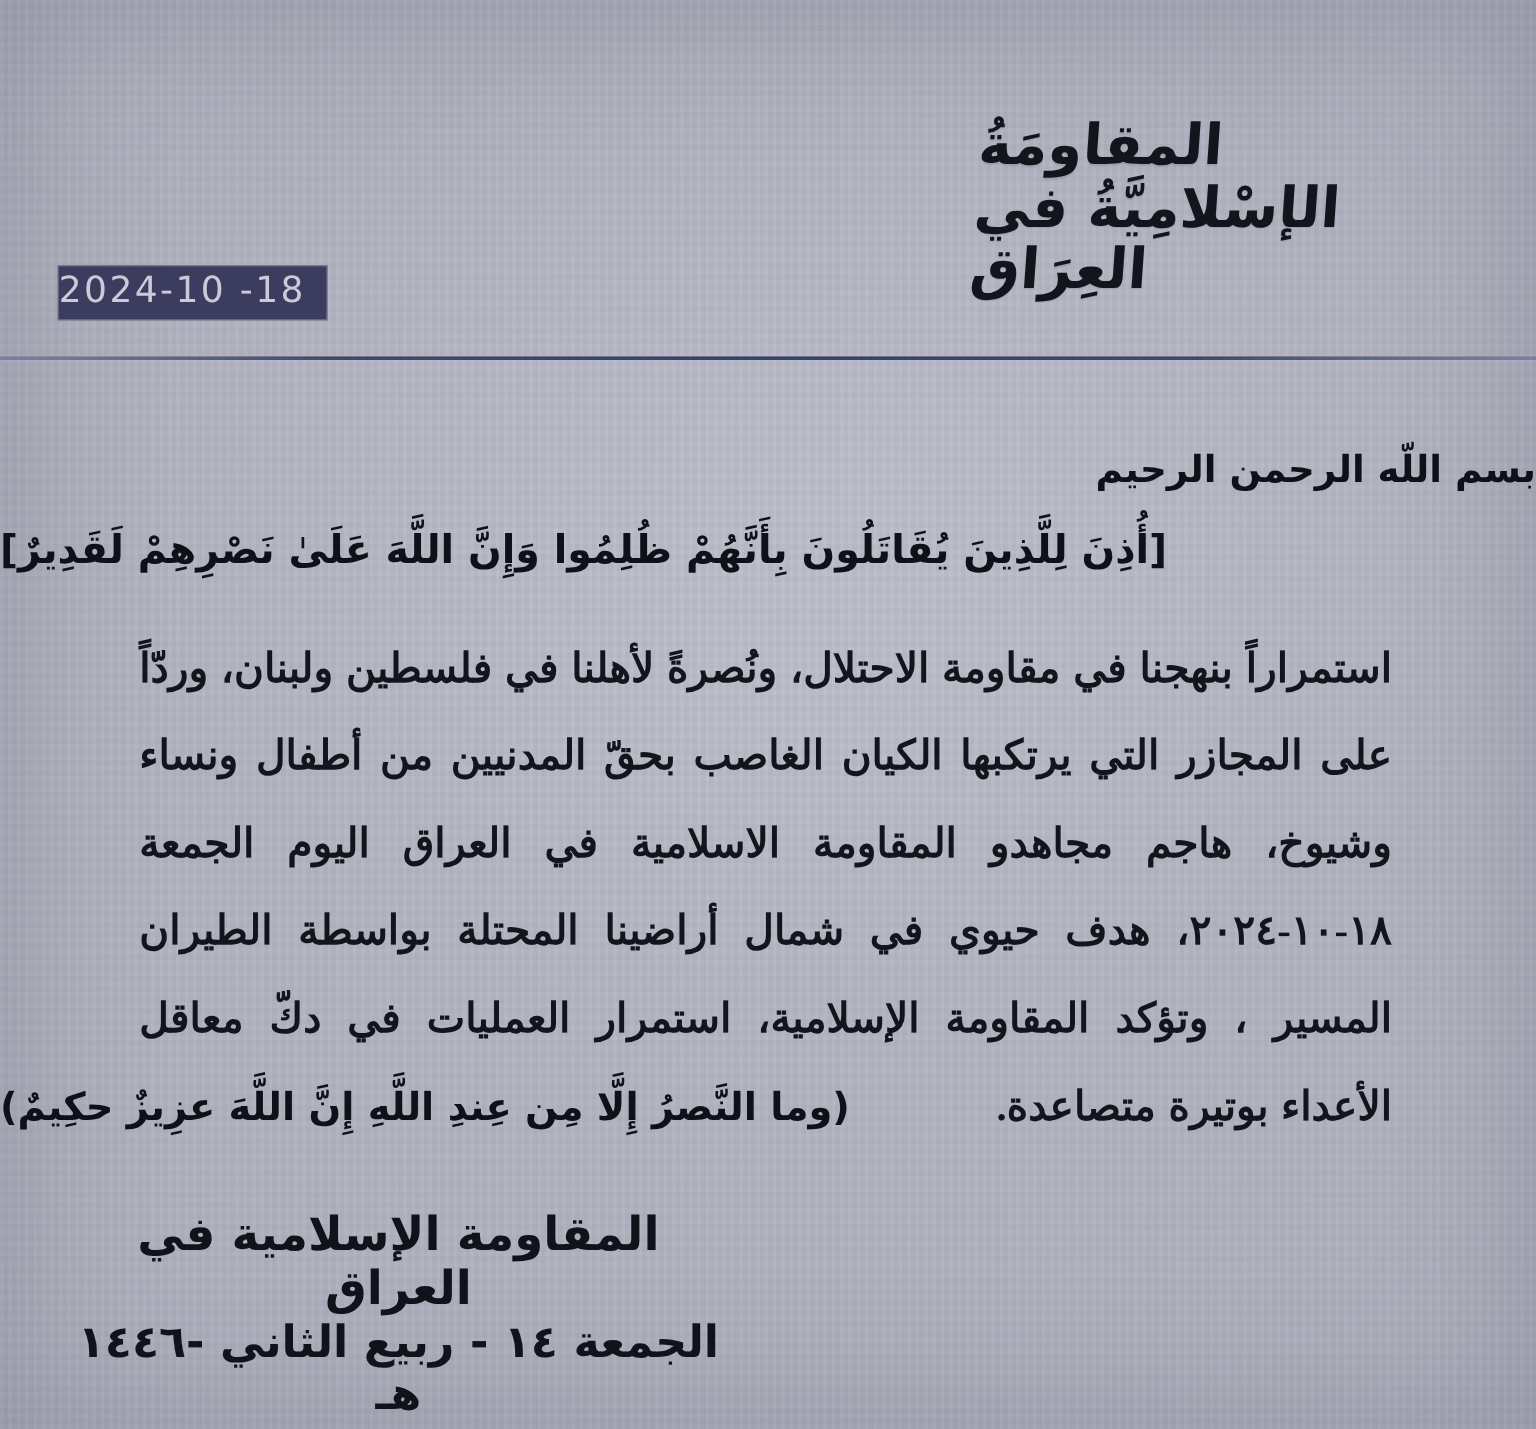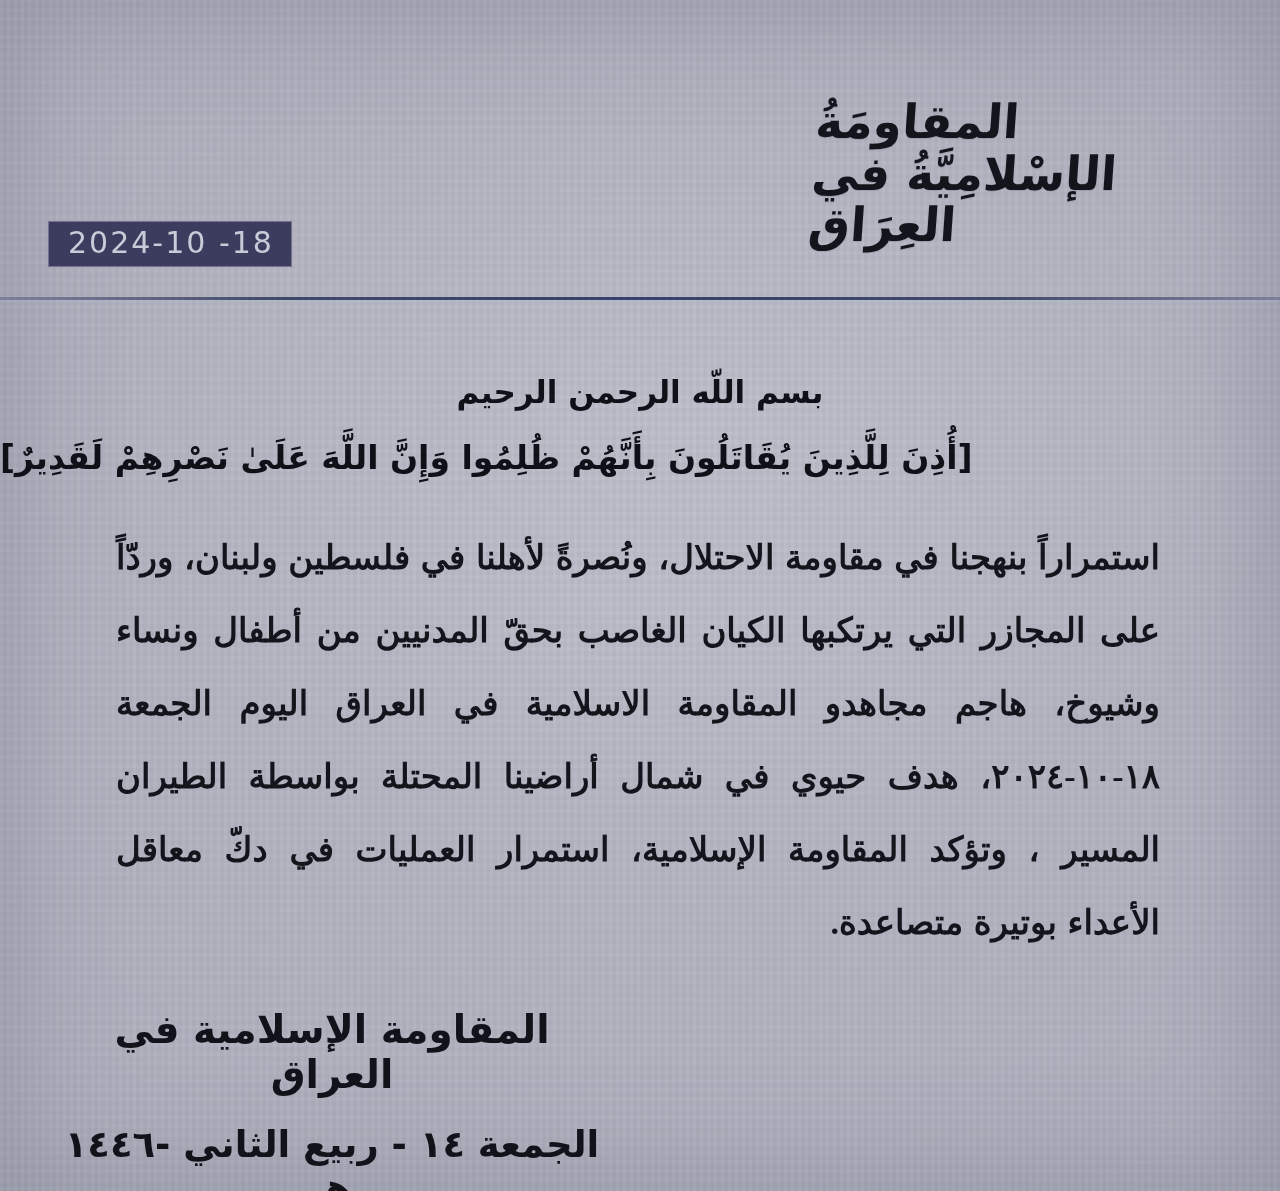--- a/index.html
+++ b/index.html
@@ -42,21 +42,21 @@
     color: #14141c;
     transform: skewX(-4deg);
     line-height: 1.1;
     text-shadow: 0 1px 1px rgba(120,120,140,0.35);
   }
   .date-badge {
     position: absolute;
     top: 221px;
     left: 48px;
     min-width: 204px;
-    padding: 3px 17px 6px 19px;
+    padding: 3px 17px 6px 0;
     background: #3c3c5e;
     border: 1px solid rgba(205,206,225,0.38);
     color: #c9cbd8;
     font-size: 30px;
     letter-spacing: 2px;
     text-align: right;
     direction: ltr;
   }
   .separator {
     position: absolute;
@@ -70,21 +70,21 @@
       #39406a 50%,
       #414868 78%,
       rgba(110,116,146,0.75));
     box-shadow: 0 2px 3px -1px rgba(186,208,238,0.65);
   }
   .basmala {
     position: absolute;
     top: 374px;
     left: 0;
     width: 100%;
-    text-align: center;
+    text-align: right;
     font-size: 31px;
     font-weight: bold;
     color: #101018;
   }
   .verse {
     position: absolute;
     left: 0;
     width: 100%;
     text-align: left;
     font-weight: bold;
@@ -119,21 +119,20 @@
     top: 1007px;
     left: 52px;
     width: 560px;
     text-align: center;
     direction: rtl;
     font-weight: bold;
     color: #12121a;
   }
   .signature-name {
     font-size: 39px;
-    margin-bottom: 26px;
   }
   .hijri-date {
     font-size: 37px;
     letter-spacing: 1px;
   }
 </style>
 </head>
 <body>
 
 <div class="page">
@@ -144,18 +143,19 @@
   <div class="date-badge">2024-10 -18</div>
 
   <div class="separator"></div>
 
   <div class="basmala">بسم اللّه الرحمن الرحيم</div>
 
   <div class="verse top">[أُذِنَ لِلَّذِينَ يُقَاتَلُونَ بِأَنَّهُمْ ظُلِمُوا وَإِنَّ اللَّهَ عَلَىٰ نَصْرِهِمْ لَقَدِيرٌ]</div>
 
   <p class="paragraph">استمراراً بنهجنا في مقاومة الاحتلال، ونُصرةً لأهلنا في فلسطين ولبنان، وردّاً على المجازر التي يرتكبها الكيان الغاصب بحقّ المدنيين من أطفال ونساء وشيوخ، هاجم مجاهدو المقاومة الاسلامية في العراق اليوم الجمعة ١٨-١٠-٢٠٢٤، هدف حيوي في شمال أراضينا المحتلة بواسطة الطيران المسير ، وتؤكد المقاومة الإسلامية، استمرار العمليات في دكّ معاقل الأعداء بوتيرة متصاعدة.</p>
 
+  <div class="verse bottom">(وما النَّصرُ إِلَّا مِن عِندِ اللَّهِ  إِنَّ اللَّهَ عزِيزٌ حكِيمٌ)</div>
 
   <div class="signature-block">
     <div class="signature-name">المقاومة الإسلامية في العراق</div>
     <div class="hijri-date">الجمعة ١٤ - ربيع الثاني -١٤٤٦ هـ</div>
   </div>
 </div>
 
 </body></html>

